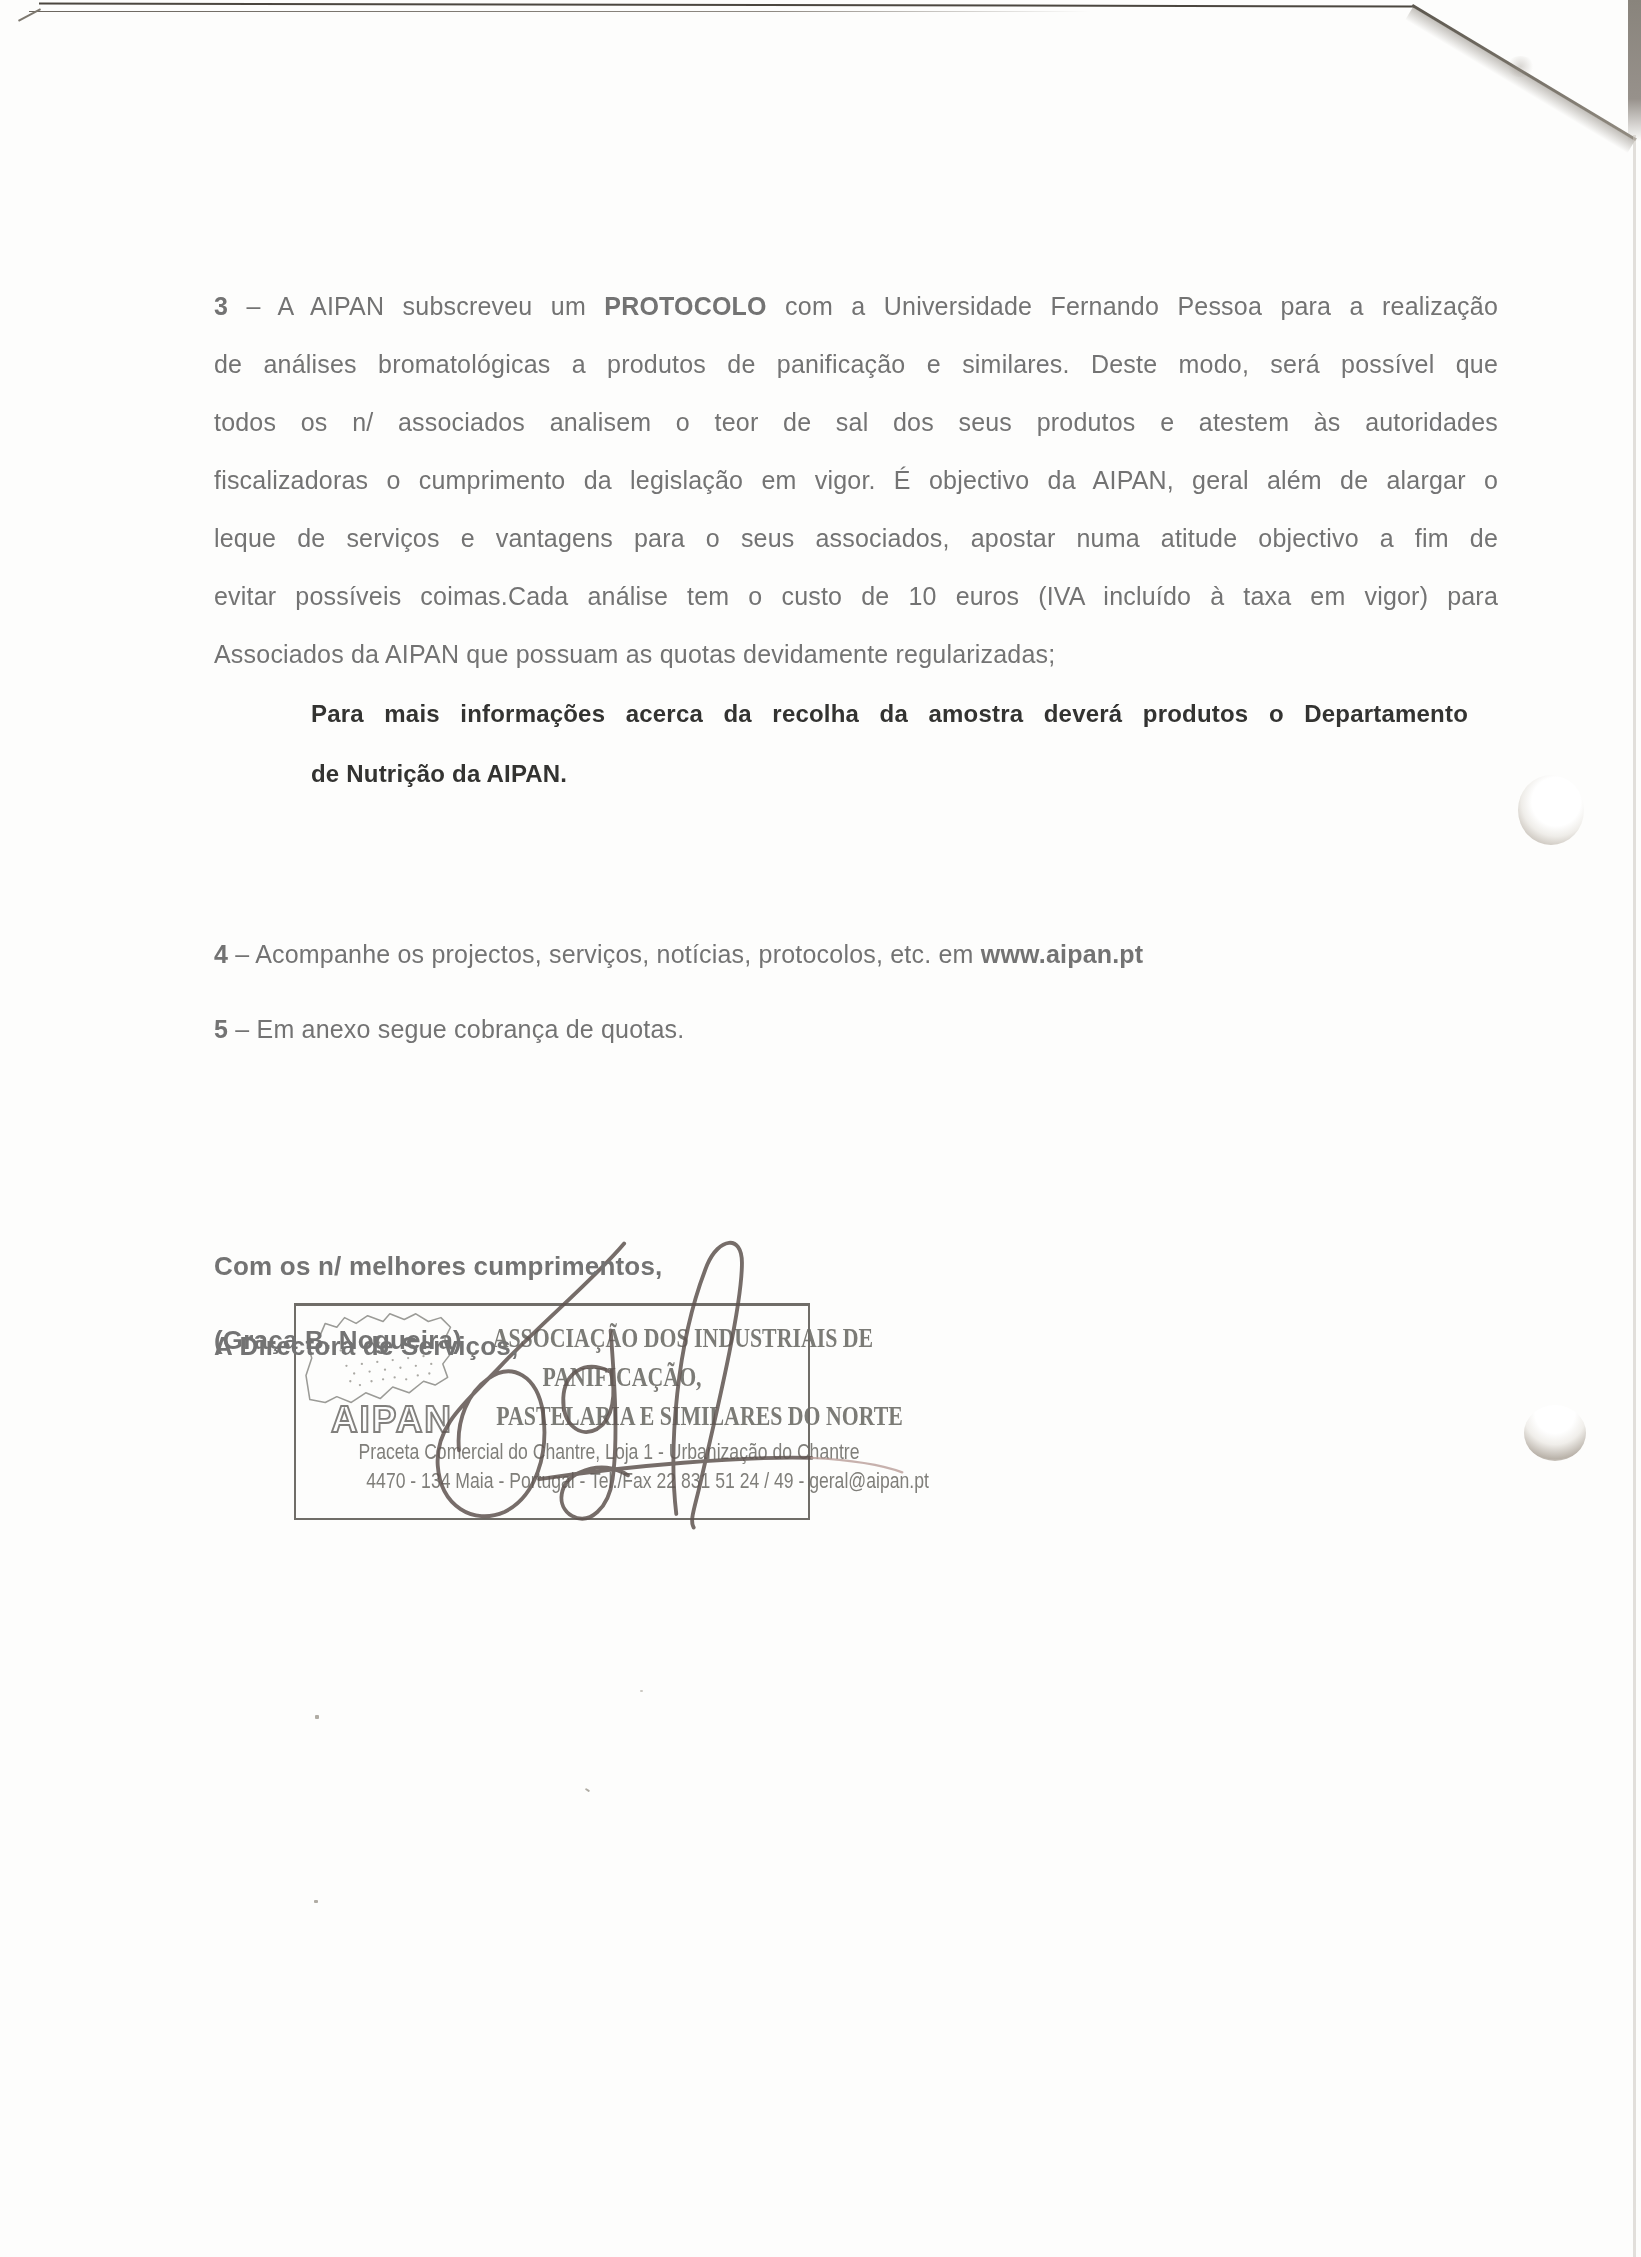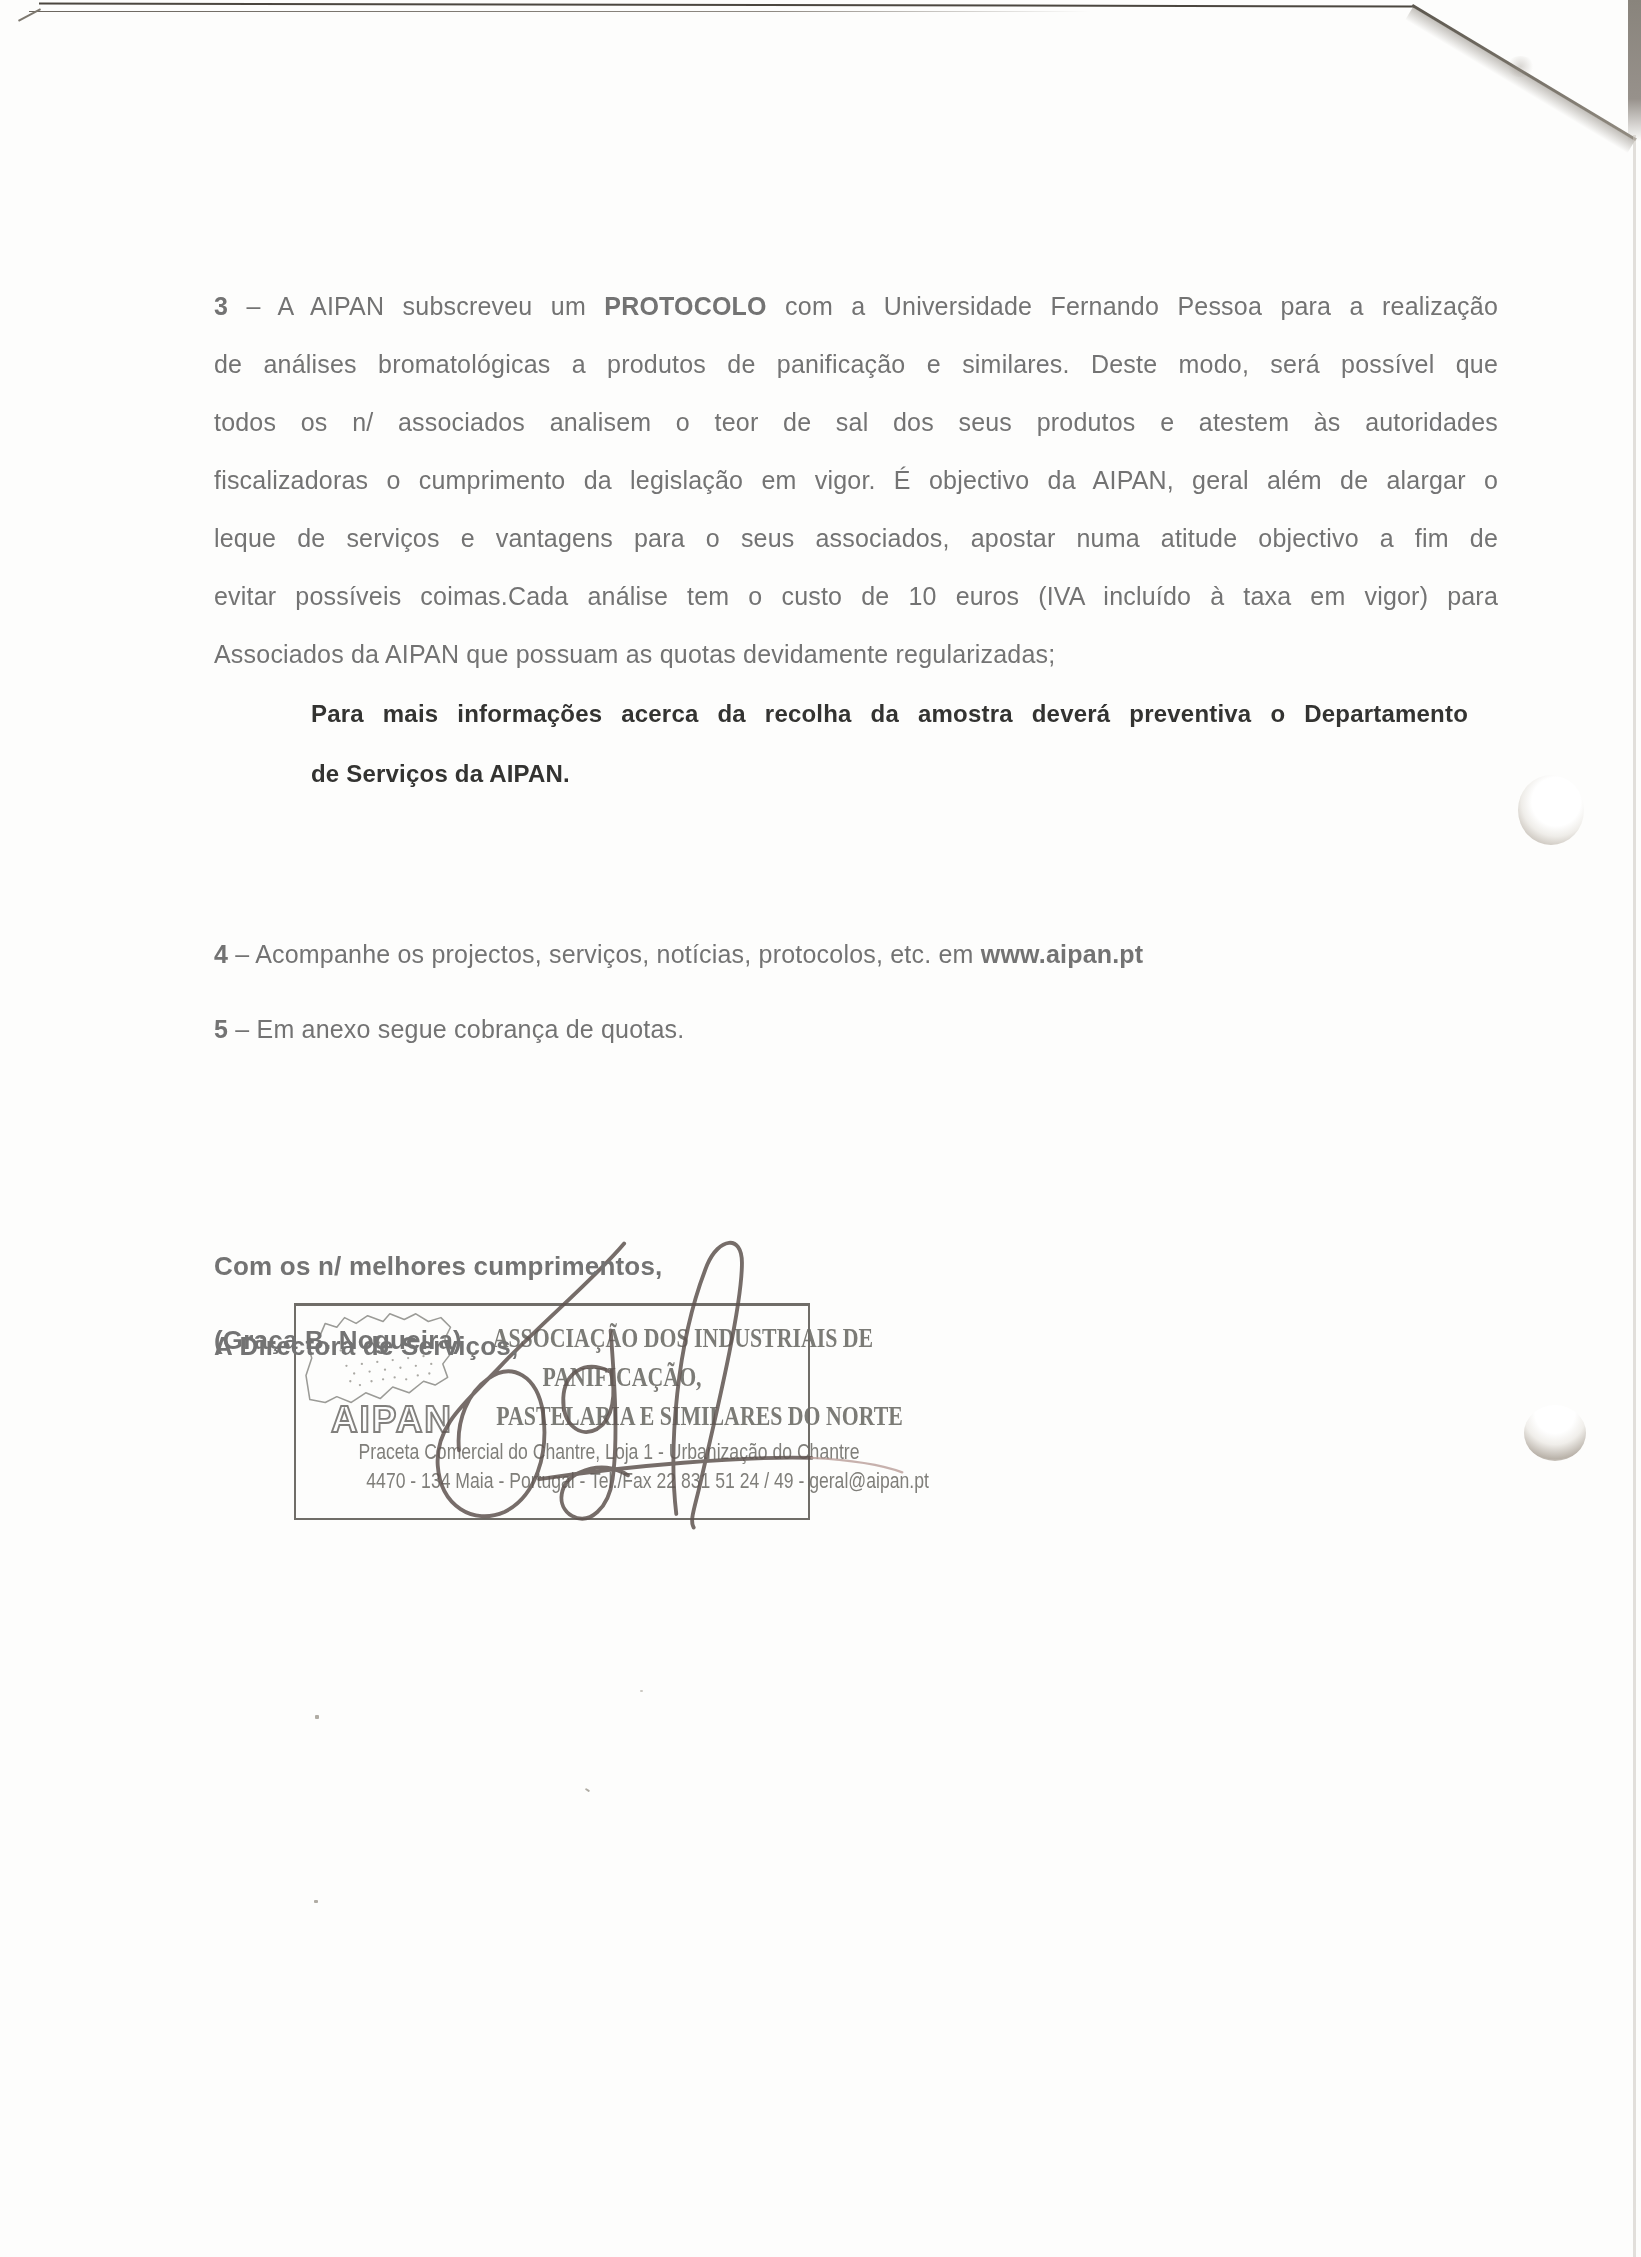--- a/index.html
+++ b/index.html
@@ -78,22 +78,22 @@
     <div class="jline"><span class="b">3</span><span> – A AIPAN subscreveu um </span><span class="b">PROTOCOLO</span><span> com a Universidade Fernando Pessoa para a realização</span></div>
     <div class="jline">de análises bromatológicas a produtos de panificação e similares. Deste modo, será possível que</div>
     <div class="jline">todos os n/ associados analisem o teor de sal dos seus produtos e atestem às autoridades</div>
     <div class="jline">fiscalizadoras o cumprimento da legislação em vigor. É objectivo da AIPAN, geral além de alargar o</div>
     <div class="jline">leque de serviços e vantagens para o seus associados, apostar numa atitude objectivo a fim de</div>
     <div class="jline">evitar possíveis coimas.Cada análise tem o custo de 10 euros (IVA incluído à taxa em vigor) para</div>
     <div>Associados da AIPAN que possuam as quotas devidamente regularizadas;</div>
   </div>
 
   <div class="body-text note">
-    <div class="jline">Para mais informações acerca da recolha da amostra deverá preventiva o Departamento</div>
-    <div>de Serviços da AIPAN.</div>
+    <div class="jline">Para mais informações acerca da recolha da amostra deverá produtos o Departamento</div>
+    <div>de Nutrição da AIPAN.</div>
   </div>
 
   <div class="body-text item-4"><span class="b">4</span><span> – Acompanhe os projectos, serviços, notícias, protocolos, etc. em </span><span class="b">www.aipan.pt</span></div>
 
   <div class="body-text item-5"><span class="b">5</span><span> – Em anexo segue cobrança de quotas.</span></div>
 
   <div class="body-text closing-1">Com os n/ melhores cumprimentos,</div>
   <div class="body-text closing-2">A Directora de Serviços,</div>
   <div class="body-text closing-3">(Graça B. Nogueira)</div>
 

